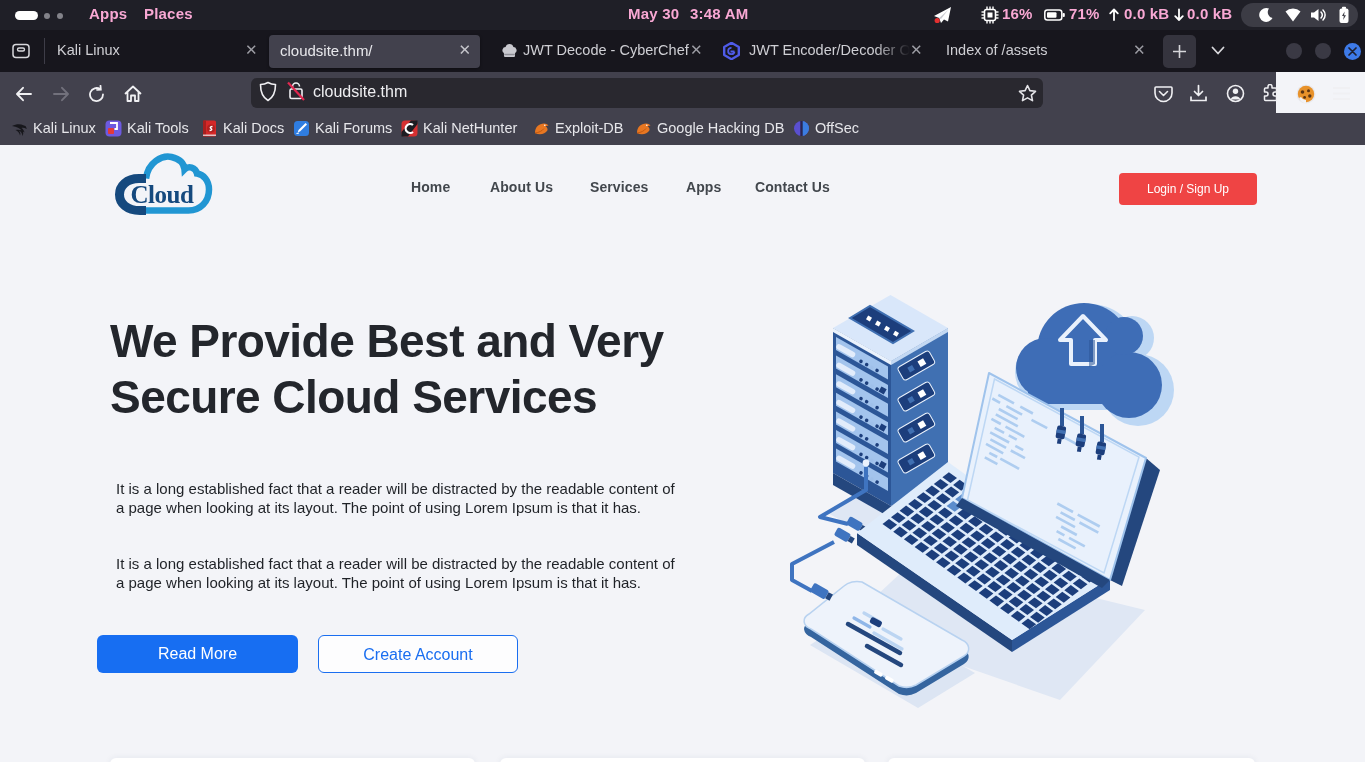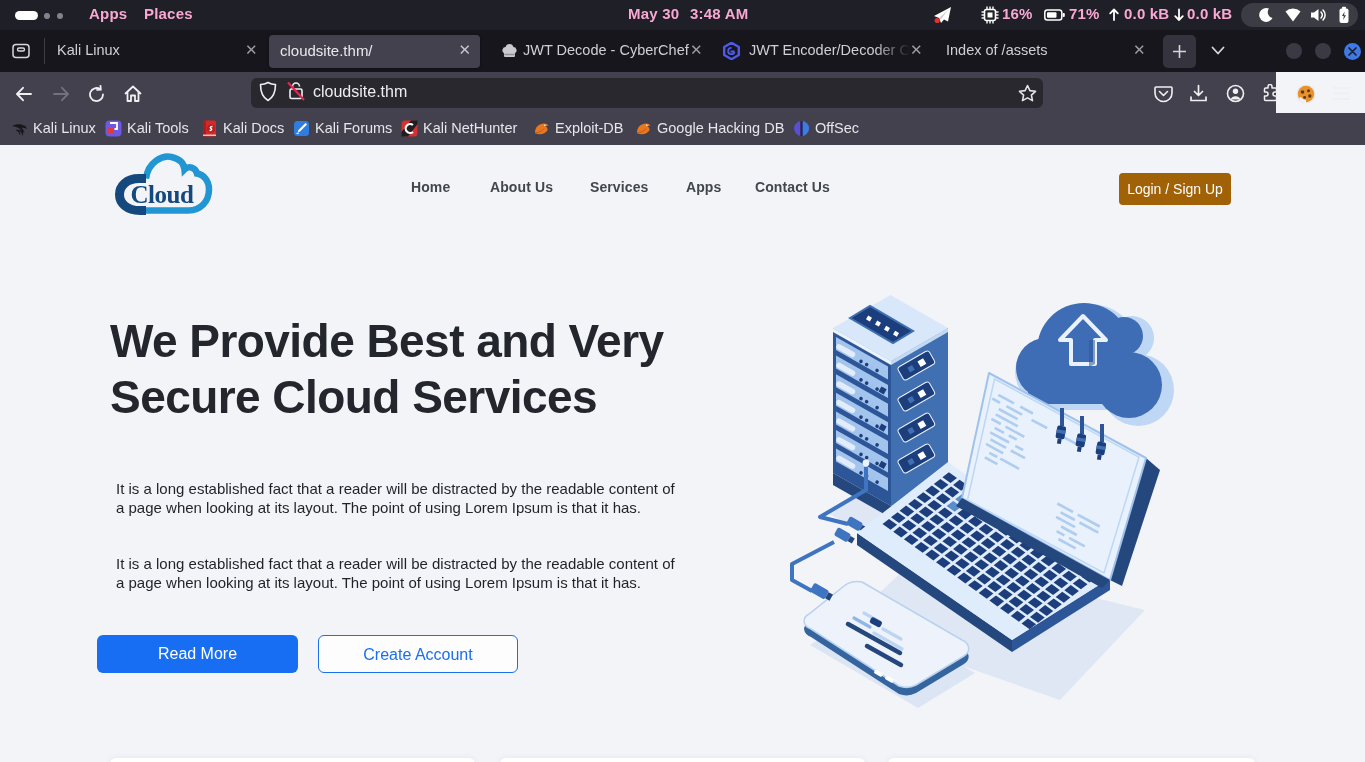--- a/index.html
+++ b/index.html
@@ -23,21 +23,21 @@
 
 #toolbar { position:absolute; left:0; top:72px; width:1276px; height:41px; background:#42414d; }
 #urlbar { position:absolute; left:251px; top:6px; width:792px; height:30px; background:#29282f; border-radius:6px; }
 #urlbar .url { position:absolute; left:62px; top:5px; font-size:16px; color:#eeeef1; }
 
 #bookmarks { position:absolute; left:0; top:113px; width:1365px; height:32px; background:#42414d; }
 .bm { position:absolute; top:7px; font-size:14.5px; color:#e6e6ea; white-space:nowrap; }
 
 #page { position:absolute; left:0; top:145px; width:1365px; height:617px; background:#f3f4f8; }
 .navlink { position:absolute; top:34px; font-size:14px; font-weight:700; color:#42474d; letter-spacing:0.1px; }
-#loginbtn { position:absolute; left:1119px; top:28px; width:112px; height:32px; background:#a16207; border-radius:4px; color:#fff; font-size:14px; text-align:center; line-height:32px; }
+#loginbtn { position:absolute; left:1119px; top:28px; width:138px; height:32px; background:#ef4444; border-radius:4px; color:#fff; font-size:12px; text-align:center; line-height:32px; }
 h1 { position:absolute; left:110px; top:168px; width:640px; font-size:46px; line-height:56px; color:#23262c; letter-spacing:-0.55px; font-weight:700; }
 .para { position:absolute; left:116px; width:562px; font-size:15px; line-height:19px; color:#1f2227; }
 #btn1 { position:absolute; left:97px; top:490px; width:201px; height:38px; background:#176ef2; border-radius:6px; color:#fff; font-size:16px; text-align:center; line-height:38px; }
 #btn2 { position:absolute; left:318px; top:490px; width:200px; height:38px; background:#fdfdfe; border:1px solid #1a6ef0; border-radius:6px; color:#1a6ef0; font-size:16px; text-align:center; line-height:37px; }
 .card { position:absolute; top:613px; height:10px; background:#ffffff; border-radius:6px 6px 0 0; box-shadow:0 0 6px rgba(40,60,100,.08); }
 #illu { position:absolute; left:770px; top:135px; width:420px; height:430px; }
 svg { display:block; }
 </style>
 </head>
 <body>

